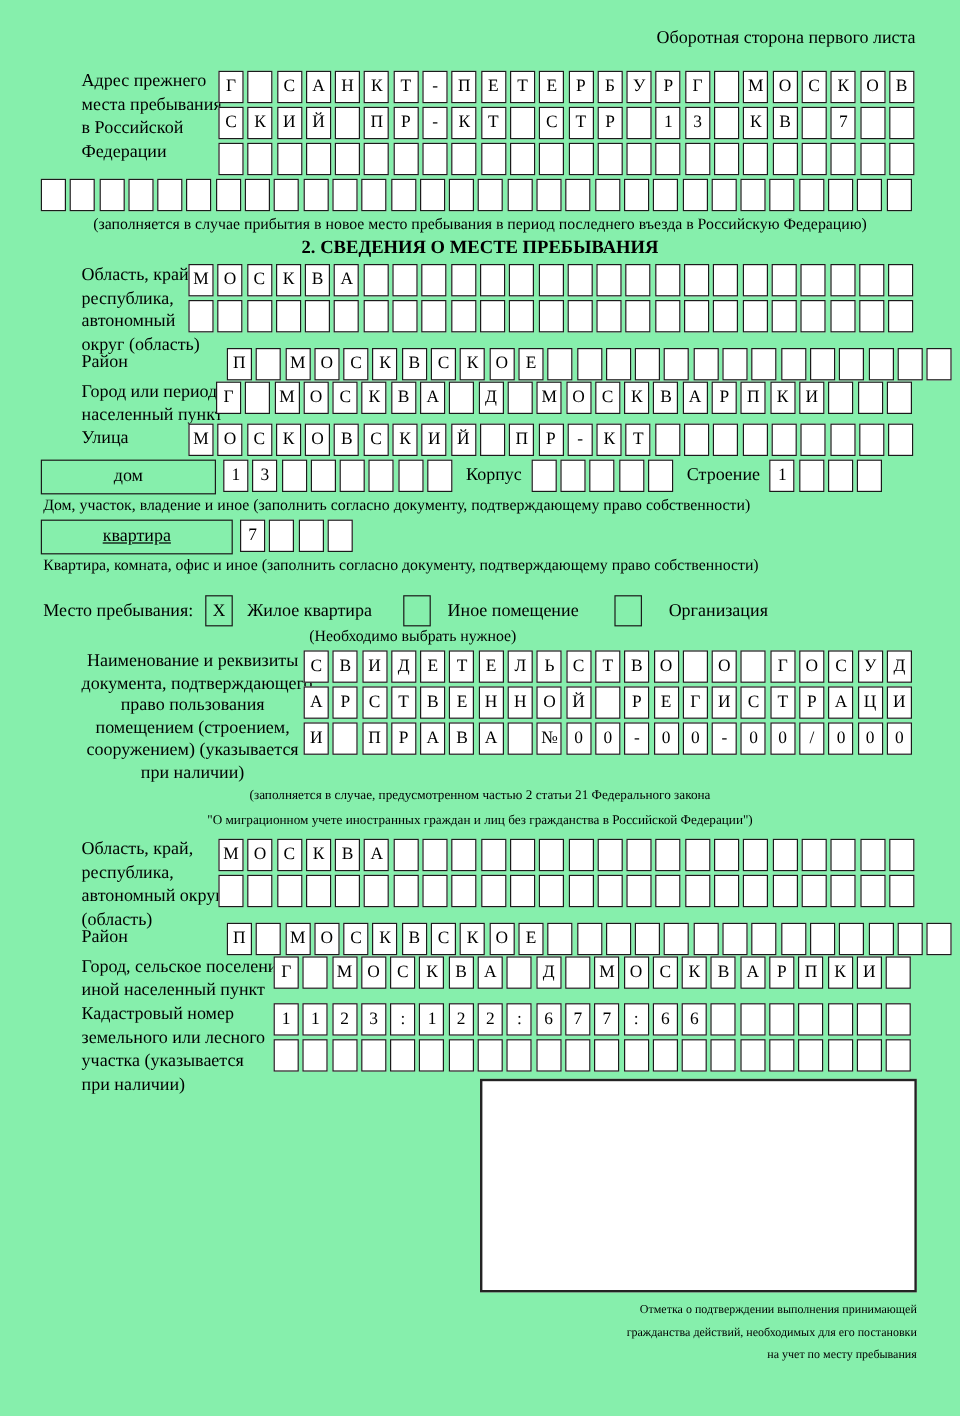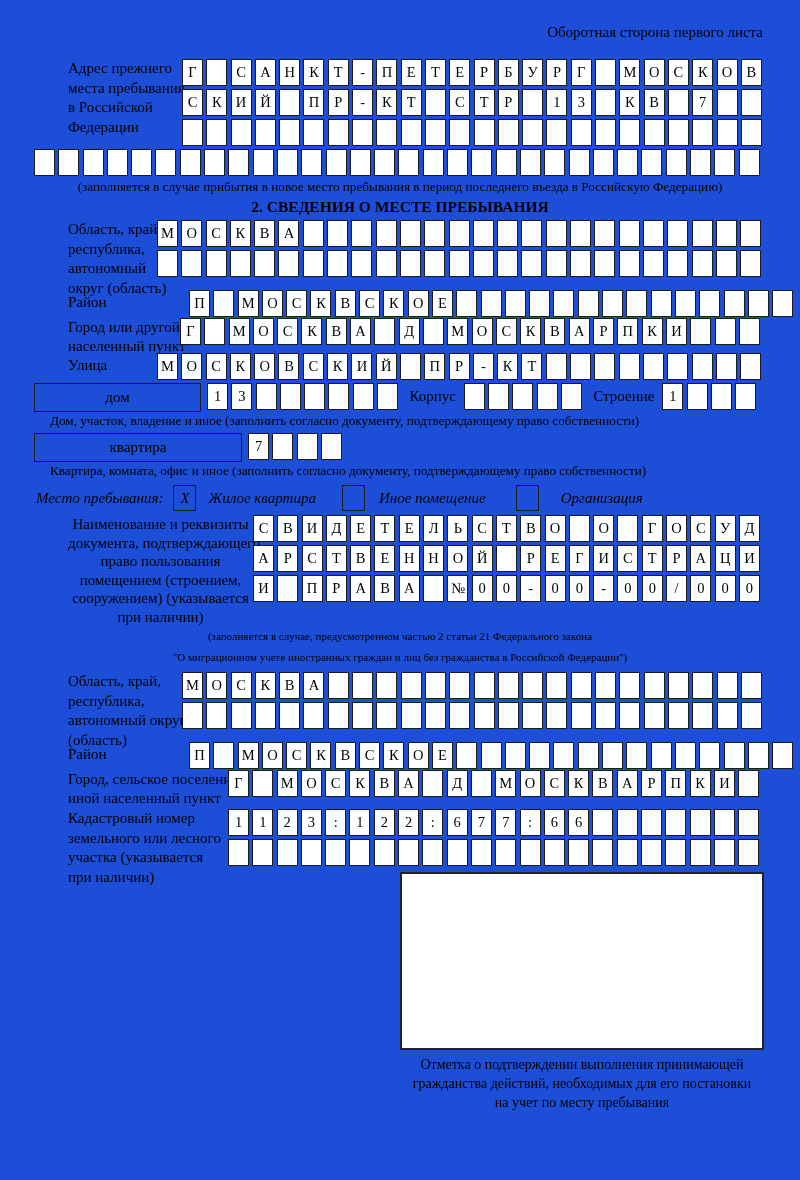--- a/index.html
+++ b/index.html
@@ -1,17 +1,17 @@
 <!DOCTYPE html>
 <html><head>
 <meta charset="utf-8">
 <style>
   html,body{margin:0;padding:0;background:#888;}
   .page{
-    width:800px;height:1180px;margin:0 auto;background:#1d4ed8;
+    width:800px;height:1180px;margin:0 auto;background:#86efac;
     font-family:"Liberation Serif","DejaVu Serif",serif;color:#000;
     position:relative;box-sizing:border-box;padding-top:24px;overflow:hidden;
   }
   .header-note{text-align:right;padding-right:37px;font-size:15px;}
   .group{display:flex;align-items:flex-start;margin-left:34px;}
   .glabel{font-size:15px;line-height:19.5px;padding-left:34px;box-sizing:border-box;
           flex:none;white-space:nowrap;overflow:visible;}
   .glabel.tight{line-height:18.5px;}
   .lw148{width:148px;} .lw123{width:123px;} .lw146{width:146px;}
   .lw194{width:194px;} .lw219{width:219px;text-align:center;}
@@ -20,30 +20,30 @@
   .cell{box-sizing:border-box;flex:none;width:21px;height:27px;border:1.6px solid #1b1b1b;
         margin-right:3.3px;display:flex;align-items:center;justify-content:center;
         font-size:14.5px;background:#fff;}
   .note{font-size:13.2px;line-height:16px;}
   .center{text-align:center;}
   .heading{font-weight:bold;text-align:center;font-size:15.5px;margin-top:3px;margin-bottom:4px;}
   .inline-row{display:flex;align-items:flex-start;margin-left:34px;}
   .wide-box{box-sizing:border-box;height:29px;border:1.7px solid #1b1b1b;flex:none;
             display:flex;align-items:center;justify-content:center;font-size:15px;margin-right:6px;}
   .inline-label{font-size:15px;line-height:27px;padding:0 8px;flex:none;}
-  .mesto-row{margin-left:36px;display:flex;align-items:center;font-size:15px;margin-top:6px;font-style:italic;}
+  .mesto-row{margin-left:36px;display:flex;align-items:center;font-size:15px;margin-top:17px;}
   .checkbox{box-sizing:border-box;width:23px;height:26px;border:1.7px solid #1b1b1b;flex:none;
             display:flex;align-items:center;justify-content:center;font-size:14.5px;}
   .stamp-box{margin-left:400px;width:364px;height:178px;border:2px solid #232323;
              box-sizing:border-box;margin-top:-15px;background:#fff;}
-  .stamp-caption{margin-left:400px;width:364px;text-align:center;font-size:14px;
+  .stamp-caption{margin-left:400px;width:364px;text-align:right;font-size:10px;
                  line-height:19px;margin-top:5px;}
   .mt2{margin-top:2px;} .mt4{margin-top:4px;}
   .raise8{margin-top:-8px;gap:32px;} .raise2{margin-top:-2px;} .raise4{margin-top:-4px;}
-  .note-left{margin-left:50px;}
+  .note-left{margin-left:36px;}
 </style>
 </head>
 <body>
 
 <div class="page">
 
   <div class="header-note">Оборотная сторона первого листа</div>
 
   <div class="group" style="margin-top:18px;">
     <div class="glabel lw148">
@@ -262,21 +262,21 @@
         <div class="cell"></div>
         <div class="cell"></div>
         <div class="cell"></div>
         <div class="cell"></div>
         <div class="cell"></div>
       </div>
   </div>
 
   <div class="group raise2">
     <div class="glabel lw146 tight">
-        <div>Город или другой</div>
+        <div>Город или период</div>
         <div>населенный пункт</div>
       </div>
     <div class="cells">
         <div class="cell">Г</div>
         <div class="cell"></div>
         <div class="cell">М</div>
         <div class="cell">О</div>
         <div class="cell">С</div>
         <div class="cell">К</div>
         <div class="cell">В</div>
@@ -327,21 +327,21 @@
         <div class="cell"></div>
         <div class="cell"></div>
         <div class="cell"></div>
         <div class="cell"></div>
         <div class="cell"></div>
         <div class="cell"></div>
       </div>
   </div>
 
   <div class="inline-row">
-    <div class="wide-box" style="width:167px;">дом</div>
+    <div class="wide-box" style="width:146px;">дом</div>
     <div class="cells">
         <div class="cell">1</div>
         <div class="cell">3</div>
         <div class="cell"></div>
         <div class="cell"></div>
         <div class="cell"></div>
         <div class="cell"></div>
         <div class="cell"></div>
         <div class="cell"></div>
       </div>
@@ -357,39 +357,40 @@
     <div class="cells">
         <div class="cell">1</div>
         <div class="cell"></div>
         <div class="cell"></div>
         <div class="cell"></div>
       </div>
   </div>
   <div class="note note-left">Дом, участок, владение и иное (заполнить согласно документу, подтверждающему право собственности)</div>
 
   <div class="inline-row mt4">
-    <div class="wide-box" style="width:208px;">квартира</div>
+    <div class="wide-box" style="width:160px;text-decoration:underline;">квартира</div>
     <div class="cells">
         <div class="cell">7</div>
         <div class="cell"></div>
         <div class="cell"></div>
         <div class="cell"></div>
       </div>
   </div>
   <div class="note note-left">Квартира, комната, офис и иное (заполнить согласно документу, подтверждающему право собственности)</div>
 
   <div class="mesto-row">
     <span>Место пребывания:</span>
     <span class="checkbox" style="margin:0 12px 0 10px;">X</span>
     <span>Жилое квартира</span>
     <span class="checkbox" style="margin:0 14px 0 26px;"></span>
     <span>Иное помещение</span>
     <span class="checkbox" style="margin:0 22px 0 30px;"></span>
     <span>Организация</span>
   </div>
+  <div class="note center" style="margin-left:34px;width:620px;">(Необходимо выбрать нужное)</div>
 
   <div class="group mt4">
     <div class="glabel lw219 tight">
         <div>Наименование и реквизиты</div>
         <div>документа, подтверждающего</div>
         <div>право пользования</div>
         <div>помещением (строением,</div>
         <div>сооружением) (указывается</div>
         <div>при наличии)</div>
       </div>

